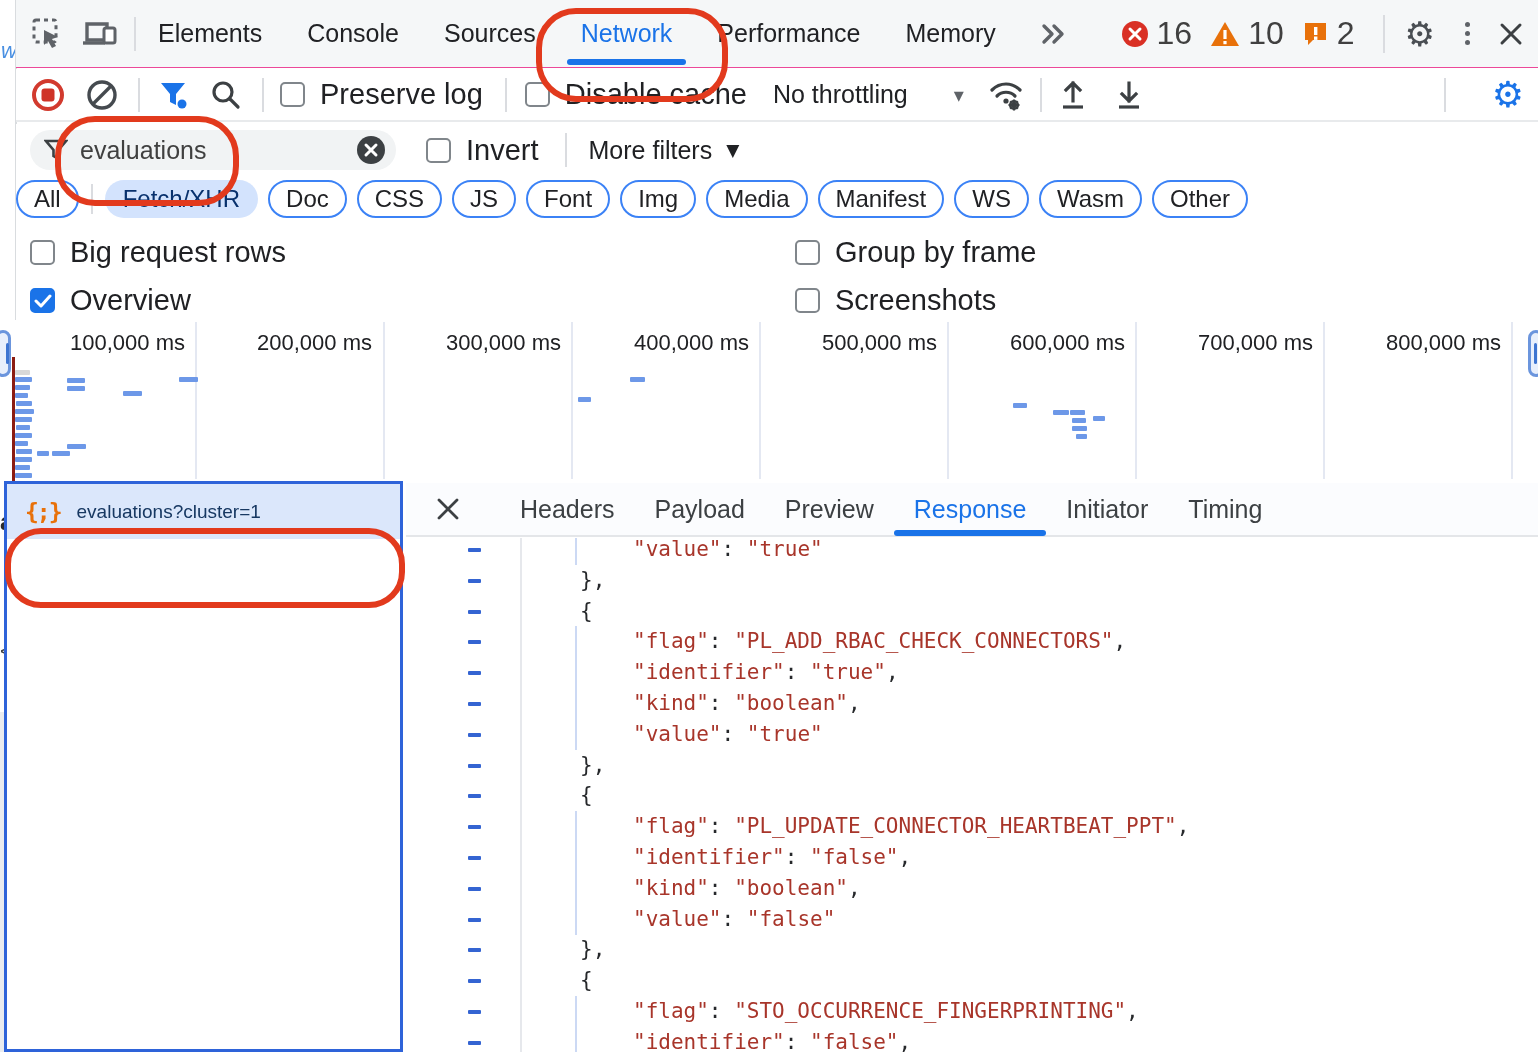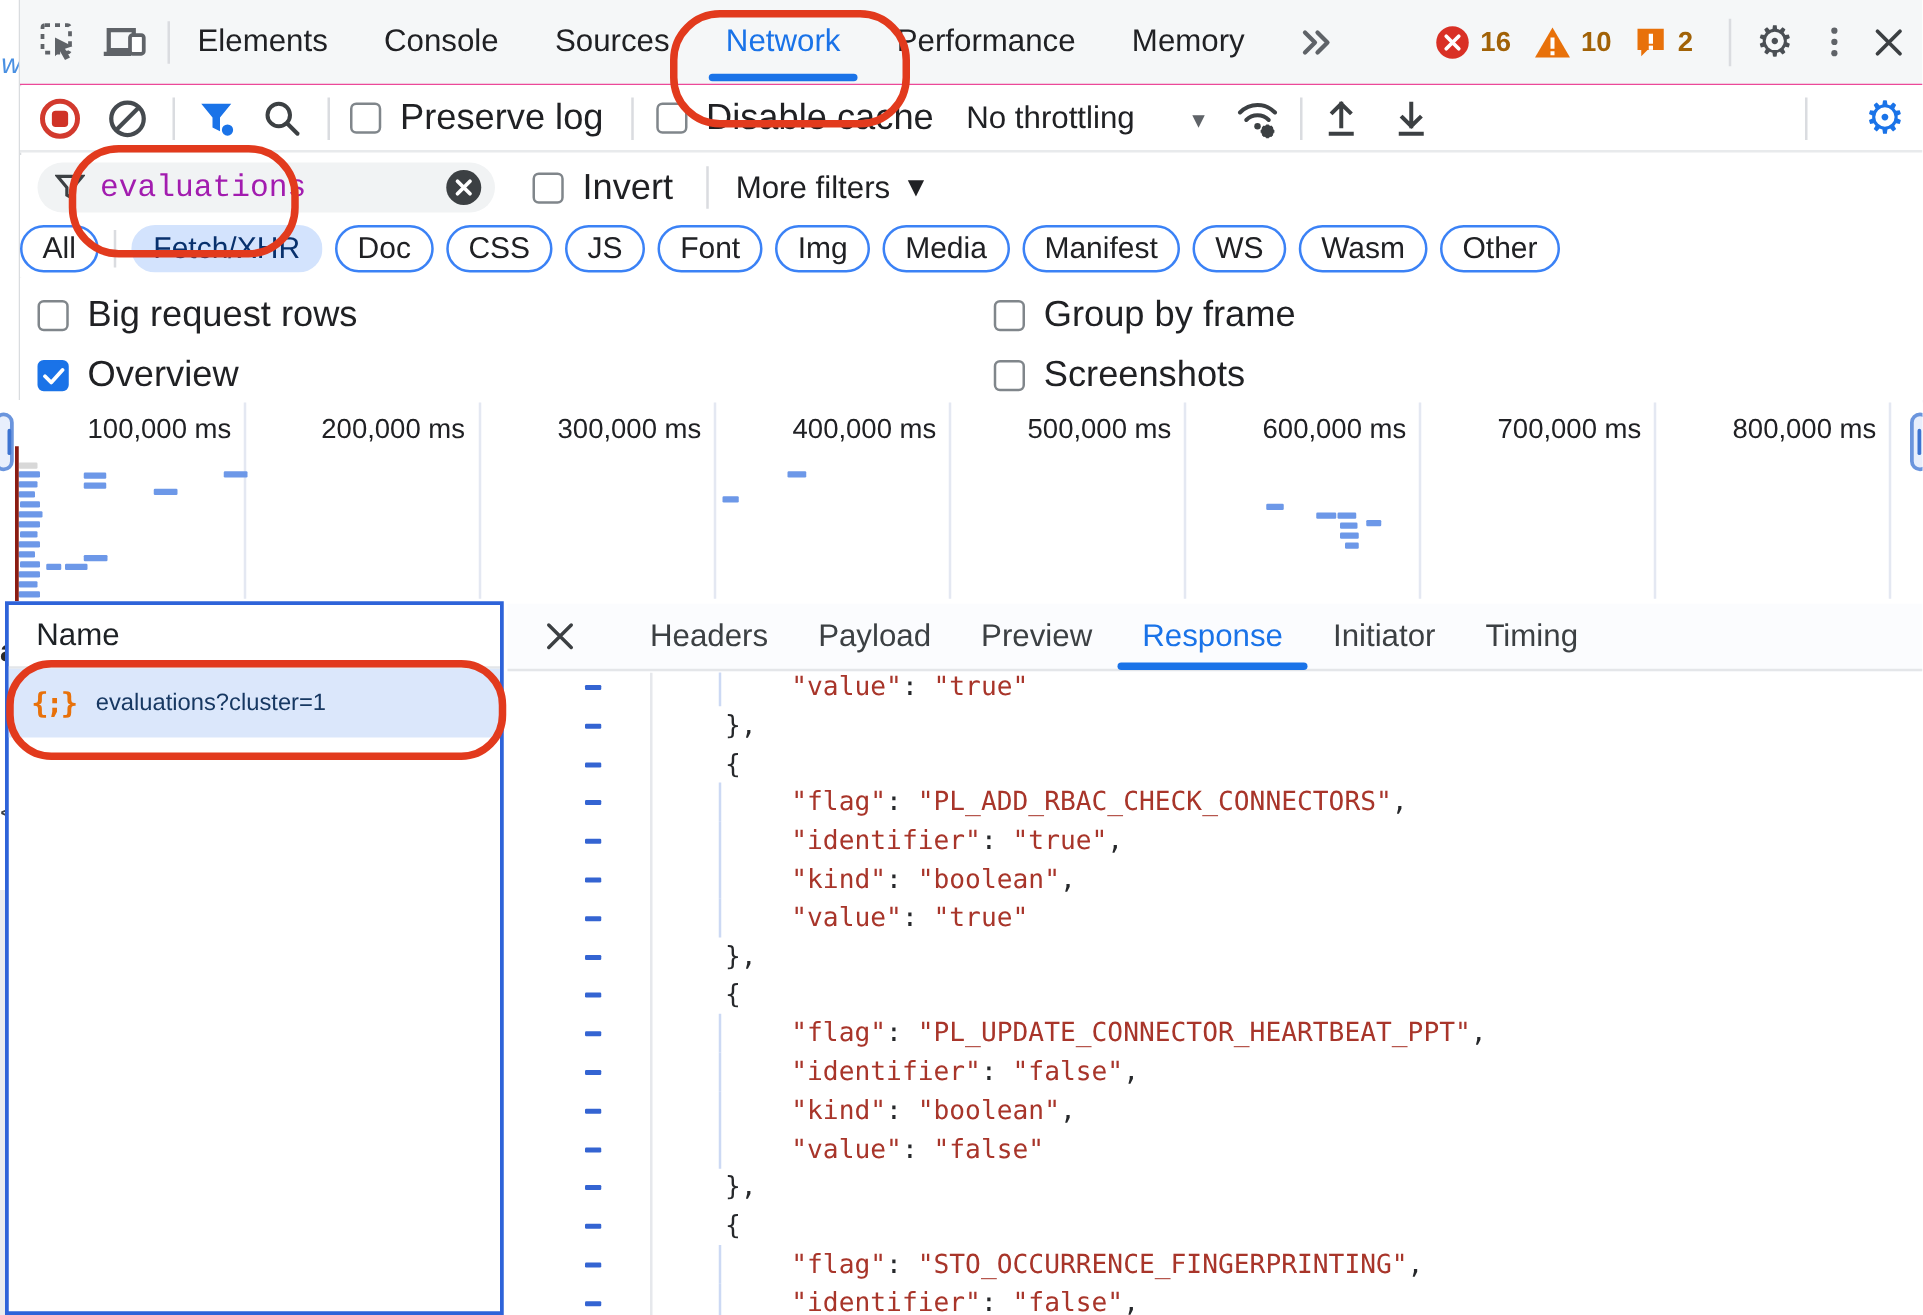--- a/index.html
+++ b/index.html
@@ -11,27 +11,27 @@
   .icon-btn{display:flex;align-items:center;justify-content:center;}
   
   #row1{left:16px;top:0;width:1522px;height:68px;background:#f5f7f8;border-bottom:1px solid #ec4899;padding:0 14px 0 10px;box-sizing:border-box;}
   #row2{left:16px;top:69px;width:1522px;height:53px;background:#fff;border-bottom:2px solid #e8eaec;padding:0 14px 0 10px;box-sizing:border-box;}
   #row3{left:16px;top:124px;width:1522px;height:52px;background:#fff;}
   #row4{left:16px;top:176px;width:1522px;height:46px;background:#fff;}
   #row5{left:16px;top:222px;width:1522px;height:98px;background:#fff;border-bottom:2px solid #e3e7f0;}
   .main-tab{font-size:25px;color:#202124;position:relative;height:68px;display:flex;align-items:center;cursor:default;}
   .main-tab.selected{color:#1a73e8;}
   .main-tab.selected .tab-underline{position:absolute;left:-14px;right:-14px;bottom:3px;height:6px;border-radius:4px;background:#1a73e8;}
-  .badge-num{font-size:22px;color:#a16207;margin:0 4px 0 8px;font-weight:bold;}
+  .badge-num{font-size:32px;color:#404040;margin:0 4px 0 8px;}
   .cb{width:25px;height:25px;border:2.5px solid #80868b;border-radius:5px;box-sizing:border-box;background:#fff;flex:0 0 auto;}
   .cb.checked{background:#1a73e8;border-color:#1a73e8;display:flex;align-items:center;justify-content:center;}
   .cb-label{font-size:29px;margin-left:15px;}
   
   #filter-pill{width:366px;height:40px;background:#f1f3f4;border-radius:20px;display:flex;align-items:center;padding:0 10px 0 14px;box-sizing:border-box;}
-  #filter-input{border:none;background:transparent;outline:none;font-size:25px;font-family:Liberation Mono, monospace;color:#a21caf;width:240px;margin-left:10px;}
+  #filter-input{border:none;background:transparent;outline:none;font-size:25px;font-family:Liberation Sans, sans-serif;color:#404040;width:240px;margin-left:10px;}
   
   .chip{height:38px;border:2px solid #3b82f6;border-radius:19px;background:#fff;display:flex;align-items:center;padding:4px 16px;font-size:24px;color:#202124;box-sizing:border-box;}
   .chip.selected{border-color:transparent;background:#d3e3fd;color:#08316d;}
   
   #overview{left:0;top:320px;width:1538px;height:161px;background:#fff;}
   .gridline{position:absolute;top:2px;bottom:2px;width:2px;background:#e4e8f2;}
   .tick-label{position:absolute;top:10px;width:190px;text-align:right;font-size:22px;color:#202124;}
   .ov-bar{position:absolute;height:5px;border-radius:1px;background:#6d98e8;}
   .ov-handle{position:absolute;top:10px;width:16px;height:47px;background:#e8effc;border:3px solid #6b95dd;border-radius:8px;box-sizing:border-box;}
   .ov-grip{position:absolute;top:10px;bottom:10px;left:4px;width:3px;background:#3d74d1;border-radius:2px;}
@@ -310,21 +310,20 @@
     <div style="position: absolute; left: 12px; top: 37px; width: 3px; height: 124px; background: rgb(139, 28, 18);"></div>
     <div class="ov-handle" style="left: -5px;">
       <div class="ov-grip" style="left: 8px;"></div>
     </div>
     <div class="ov-handle" style="left: 1528px;">
       <div class="ov-grip" style="left: 3px;"></div>
     </div>
   </div>
 
 <div id="name-panel" class="abs">
-  <div id="name-header">Name</div>
   <div id="request-row">
     <span id="json-icon">{;}</span>
     <span id="request-name">evaluations?cluster=1</span>
   </div>
 </div>
 
 <div id="detail-tabs" class="abs">
   <span class="icon-btn" style="margin-left:30px;">
     <svg width="24" height="24" viewBox="0 0 24 24">
         <path d="M3 3 L21 21 M21 3 L3 21" stroke="#3c4043" stroke-width="2.8" stroke-linecap="round"></path>

